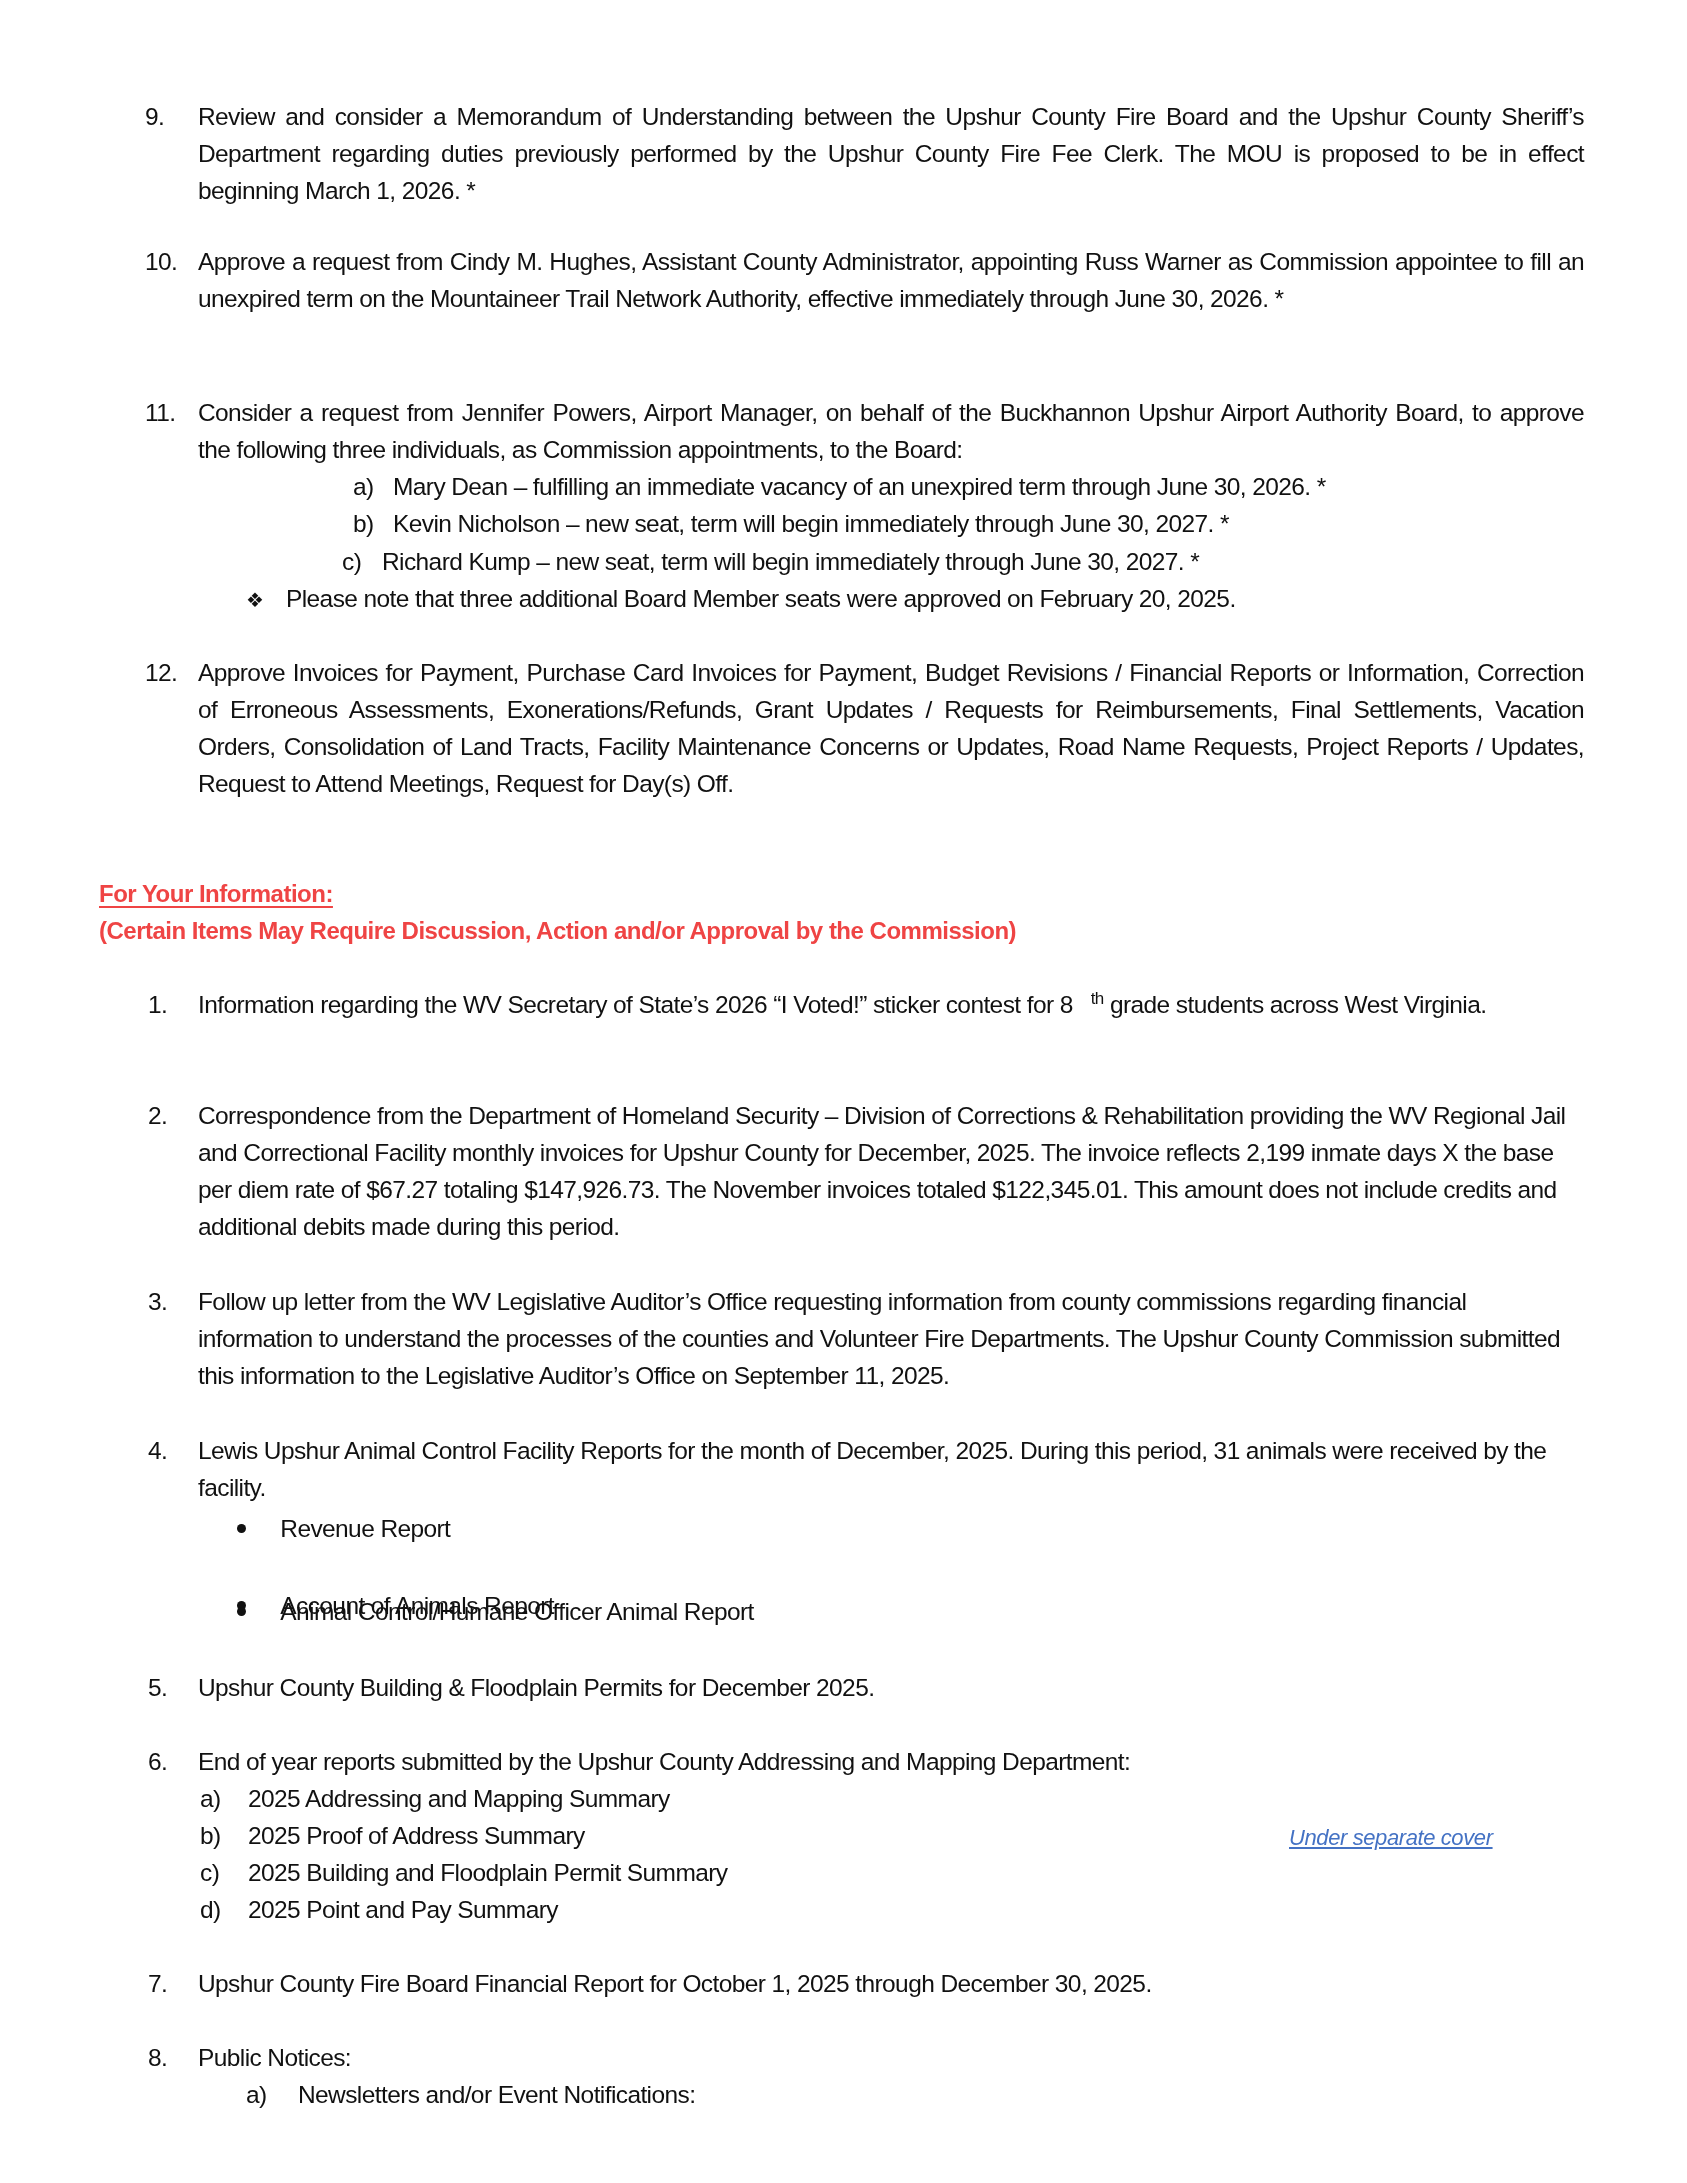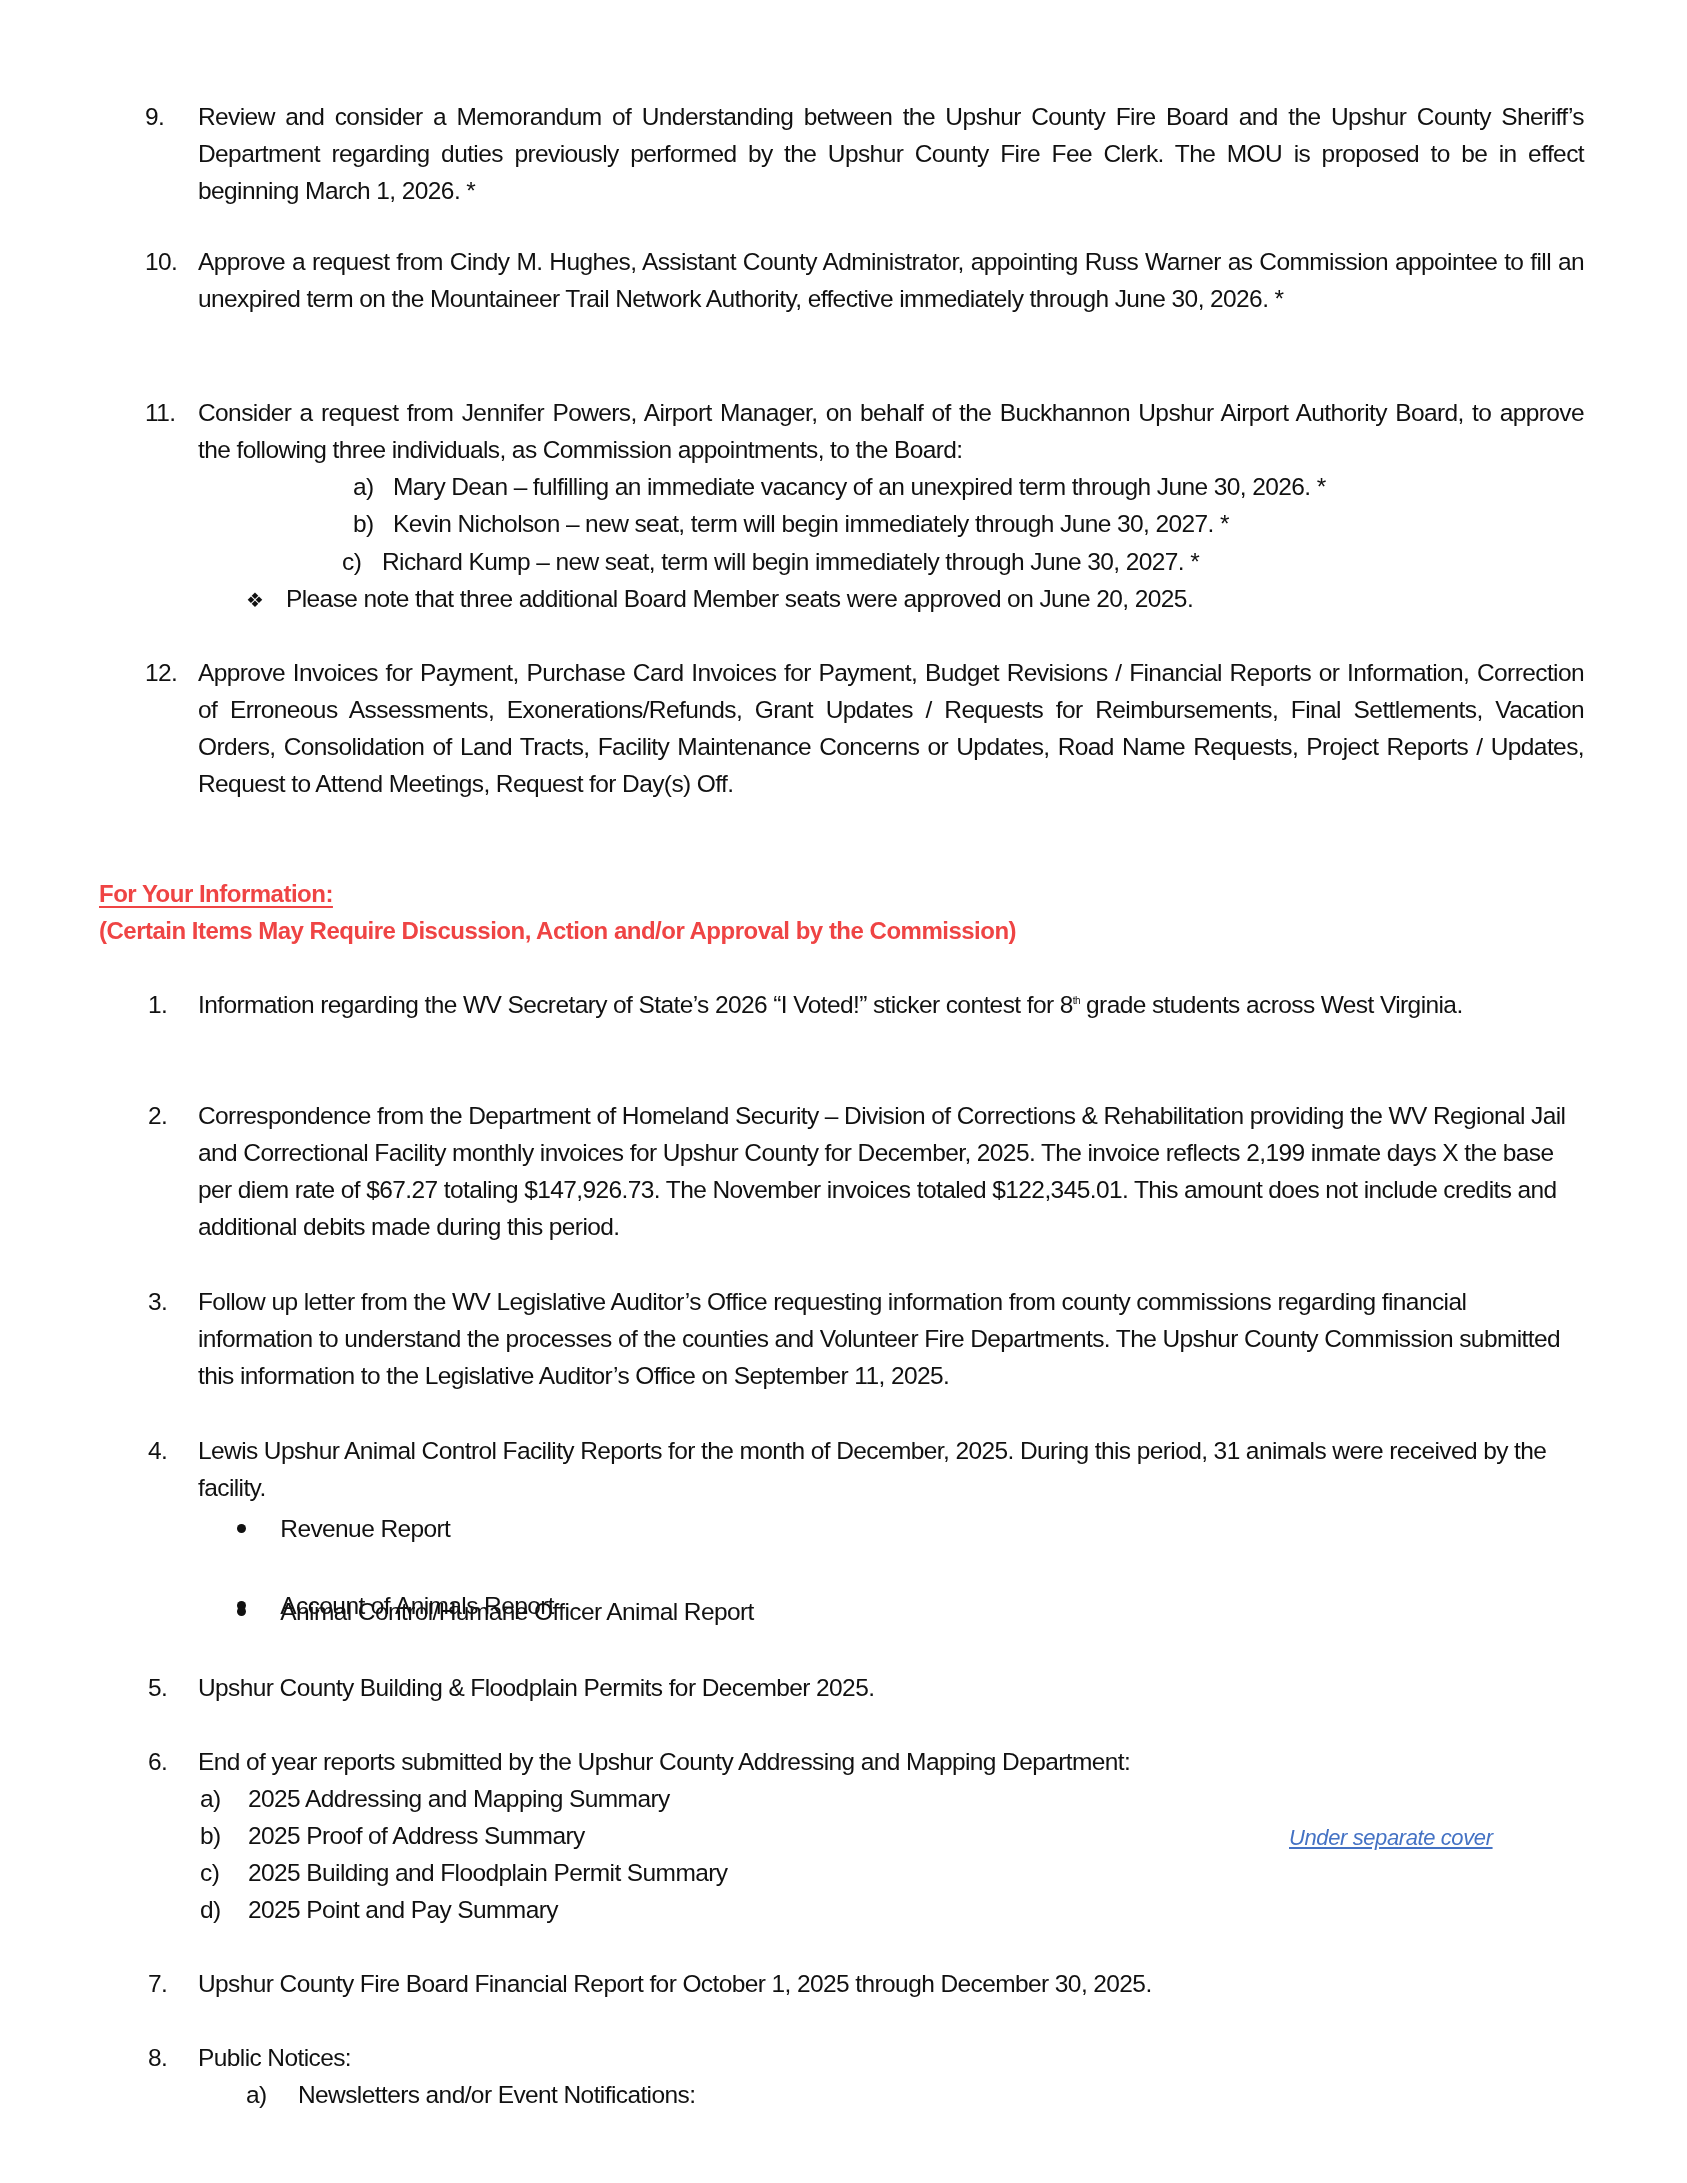--- a/index.html
+++ b/index.html
@@ -29,21 +29,21 @@
   .heading {
     position: absolute; left: 99px; font-size: 24px; line-height: 37px;
     letter-spacing: -0.5px; font-weight: bold; color: #ef4444;
   }
   .heading.u { text-decoration: underline; text-decoration-thickness: 2px; text-underline-offset: 4px; }
   .link {
     position: absolute; left: 1289px; top: 1819px; font-size: 22px; line-height: 37px;
     font-style: italic; color: #4472C4; text-decoration: underline; letter-spacing: -0.4px;
     white-space: nowrap;
   }
-  sup { font-size: 10px; line-height: 0; vertical-align: super; }
+  sup { font-size: 17px; line-height: 0; vertical-align: super; margin-left: 18px; }
 </style>
 </head>
 <body>
 
 <div class="page">
 
   <div class="item justify" style="top:98px;">
     <span class="num">9.</span>
     <span>Review and consider a Memorandum of Understanding between the Upshur County Fire Board and the Upshur County Sheriff’s Department regarding duties previously performed by the Upshur County Fire Fee Clerk. The MOU is proposed to be in effect beginning March 1, 2026. *</span>
   </div>
@@ -60,21 +60,21 @@
   <div class="sub" style="left:353px; top:468px;">
     <span class="lbl">a)</span><span>Mary Dean – fulfilling an immediate vacancy of an unexpired term through June 30, 2026. *</span>
   </div>
   <div class="sub" style="left:353px; top:505px;">
     <span class="lbl">b)</span><span>Kevin Nicholson – new seat, term will begin immediately through June 30, 2027. *</span>
   </div>
   <div class="sub" style="left:342px; top:543px;">
     <span class="lbl">c)</span><span>Richard Kump – new seat, term will begin immediately through June 30, 2027. *</span>
   </div>
   <div class="sub" style="left:246px; top:580px;">
-    <span class="diamond">❖</span><span>Please note that three additional Board Member seats were approved on June 20, 2025.</span>
+    <span class="diamond">❖</span><span>Please note that three additional Board Member seats were approved on February 20, 2025.</span>
   </div>
 
   <div class="item justify" style="top:654px;">
     <span class="num">12.</span>
     <span>Approve Invoices for Payment, Purchase Card Invoices for Payment, Budget Revisions / Financial Reports or Information, Correction of Erroneous Assessments, Exonerations/Refunds, Grant Updates / Requests for Reimbursements, Final Settlements, Vacation Orders, Consolidation of Land Tracts, Facility Maintenance Concerns or Updates, Road Name Requests, Project Reports / Updates, Request to Attend Meetings, Request for Day(s) Off.</span>
   </div>
 
   <div class="heading u" style="top:875px;">For Your Information:</div>
   <div class="heading" style="top:912px;">(Certain Items May Require Discussion, Action and/or Approval by the Commission)</div>
 

